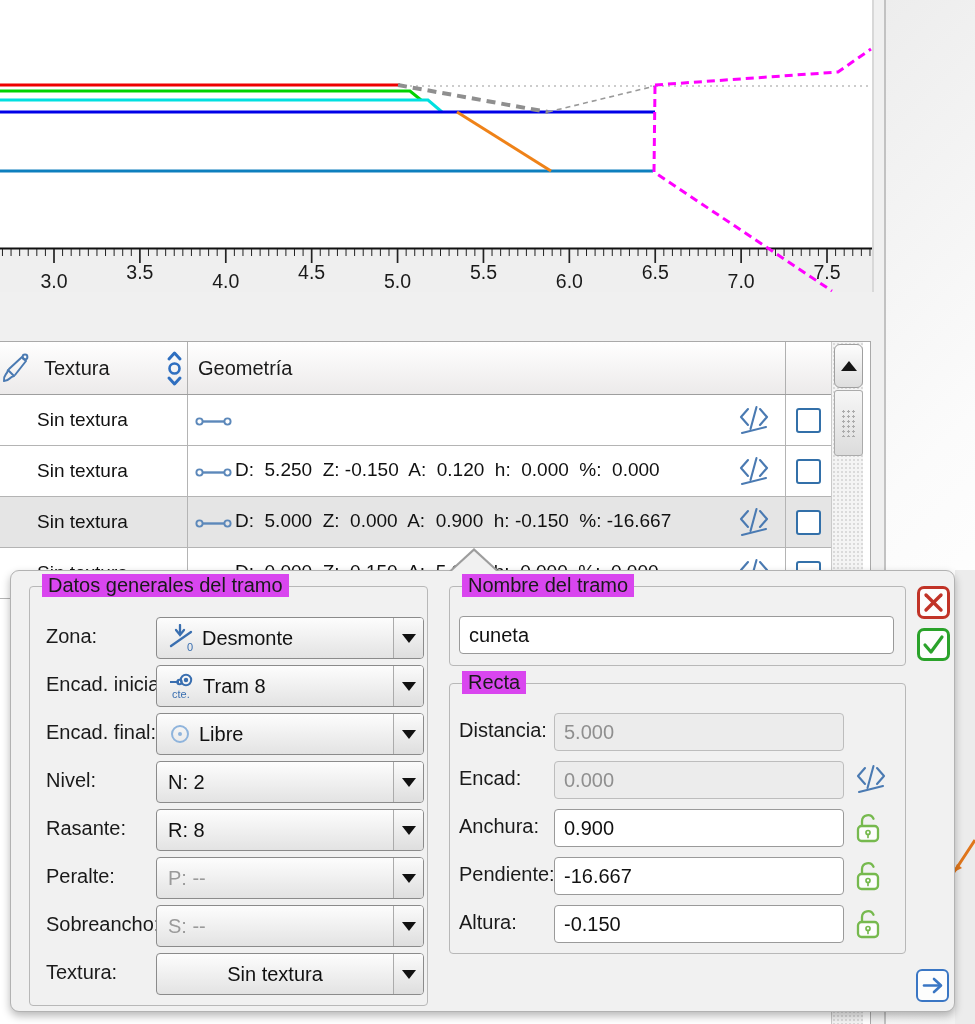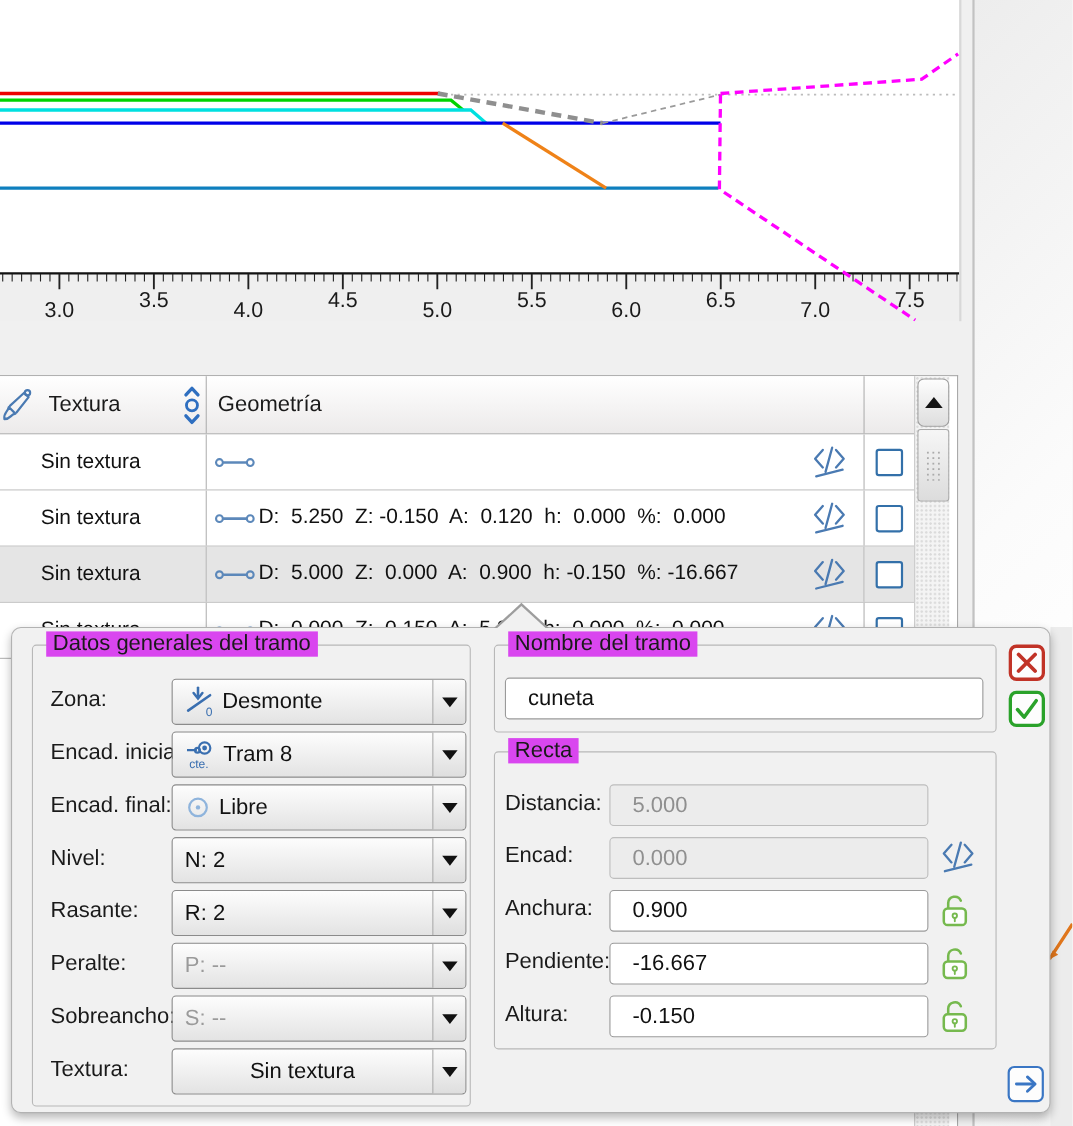--- a/index.html
+++ b/index.html
@@ -61,21 +61,21 @@
   .dd{position:absolute;width:268px;height:42px;border:1px solid #8b8b8b;border-radius:4px;box-sizing:border-box;
     background:linear-gradient(#fdfdfd,#e3e3e3);display:flex;overflow:hidden;}
   .dd-body{flex:1;display:flex;align-items:center;padding-left:11px;font-size:20px;color:#111;gap:7px;}
   .dd-body.centered{justify-content:center;padding-left:0;}
   .dd.disabled .dd-body{color:#9a9a9a;}
   .dd-arrow{width:29px;border-left:1px solid #ababab;display:flex;align-items:center;justify-content:center;
     background:linear-gradient(#fbfbfb,#dedede);}
   .tri-down{width:0;height:0;border-left:7px solid transparent;border-right:7px solid transparent;border-top:9px solid #111;}
   
   .inp{position:absolute;height:38px;border:1px solid #9a9a9a;border-radius:4px;box-sizing:border-box;background:#fff;
-    font-size:20px;color:#111;padding:0 20px;font-family:"Liberation Sans","DejaVu Sans",sans-serif;outline:none;}
+    font-size:20px;color:#111;padding:0 9px;font-family:"Liberation Sans","DejaVu Sans",sans-serif;outline:none;}
   .inp.disabled{background:#ececec;color:#8f8f8f;border-color:#bdbdbd;}
   
   .iconbtn{position:absolute;width:33px;height:33px;border-radius:7px;background:#fdfdfd;box-sizing:border-box;
     display:flex;align-items:center;justify-content:center;}
   #btn-cancel{border:3px solid #c13327;}
   #btn-accept{border:3px solid #2aa22a;}
   #btn-next{border:2px solid #3a76c4;border-radius:6px;}
   .rowicon{position:absolute;}
 </style>
 </head>
@@ -432,21 +432,21 @@
         <div class="dd-body">
           <span>N: 2</span>
         </div>
         <div class="dd-arrow">
           <span class="tri-down"></span>
         </div>
       </div>
       <span class="dlg-label" style="left: 35px; top: 246px;">Rasante:</span>
       <div class="dd" style="left: 145px; top: 238px;">
         <div class="dd-body">
-          <span>R: 2</span>
+          <span>R: 8</span>
         </div>
         <div class="dd-arrow">
           <span class="tri-down"></span>
         </div>
       </div>
       <span class="dlg-label" style="left: 35px; top: 294px;">Peralte:</span>
       <div class="dd disabled" style="left: 145px; top: 286px;">
         <div class="dd-body">
           <span>P: --</span>
         </div>

